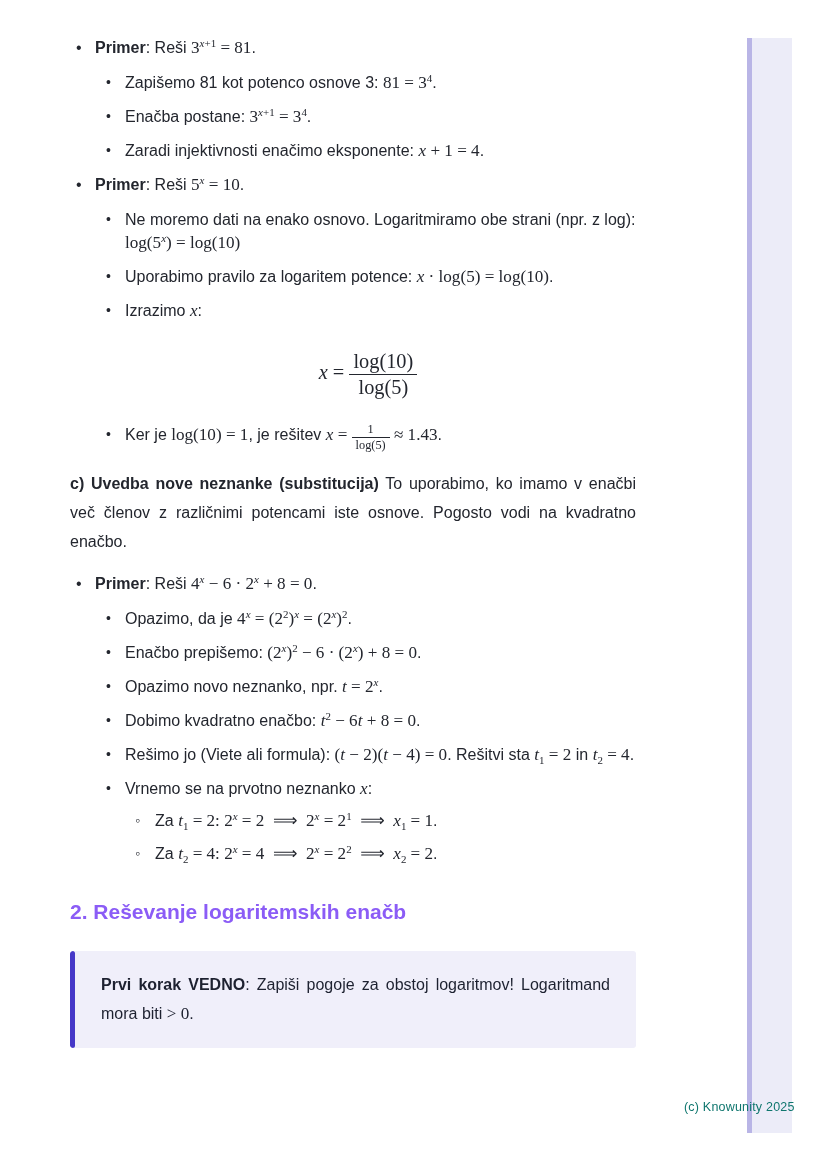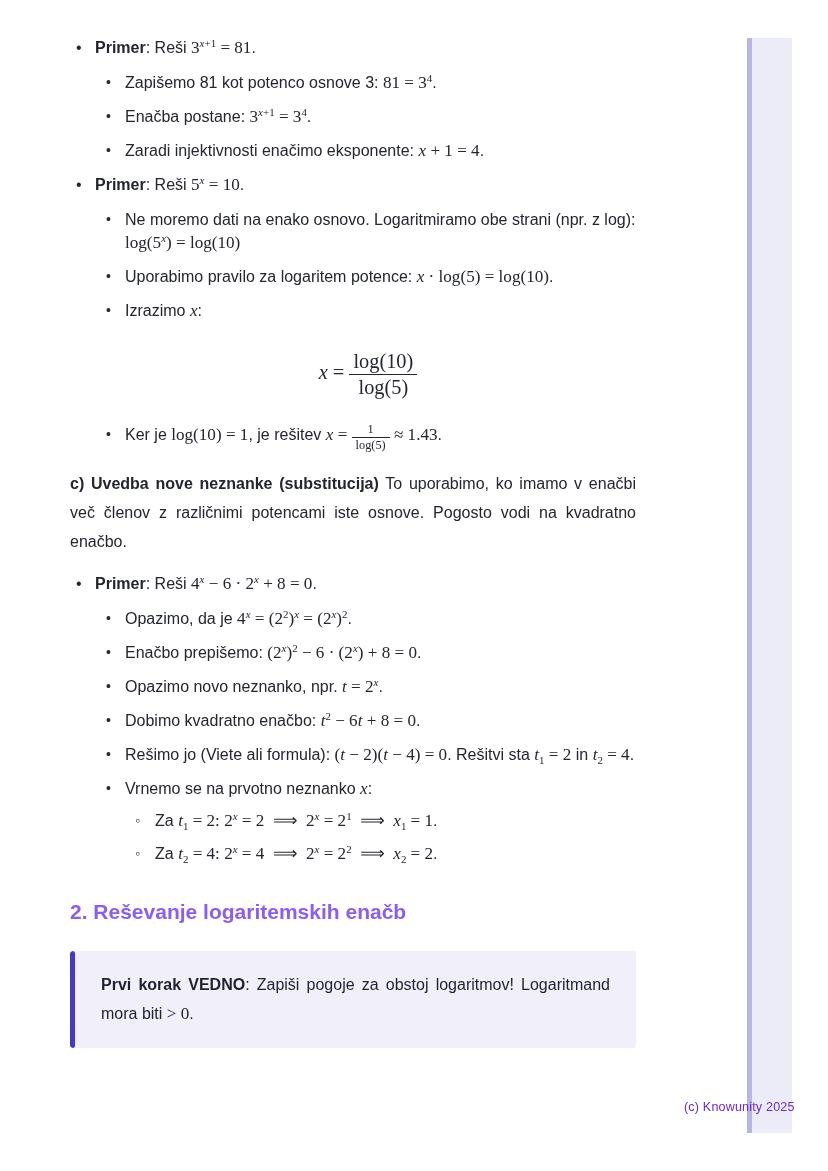--- a/index.html
+++ b/index.html
@@ -44,21 +44,21 @@
   .callout .bar{ flex:0 0 5px; background:#4638c8; border-radius:3px; }
   .callout .ctext{ padding:19px 26px 20px; line-height:29px; text-align:justify; color:#1d2130; }
 
   
   .edge-panel{ position:absolute; left:752px; top:38px; width:40px; height:1095px;
     background:#ececf8; z-index:1; }
   .edge-stripe{ position:absolute; left:747px; top:38px; width:5px; height:1095px;
     background:#b9b5e6; z-index:2; }
 
   .copyright{ position:absolute; left:684px; top:1100px; width:140px;
-    font-size:12.5px; color:#6d28d9; letter-spacing:.2px; z-index:3; white-space:nowrap; }
+    font-size:12.5px; color:#0f766e; letter-spacing:.2px; z-index:3; white-space:nowrap; }
 </style>
 </head>
 <body>
 
 <div class="page">
   <div class="content">
 
     <ul class="l1">
       <li>
         <span><span style="font-weight: 700;">Primer</span><span>: Reši </span><span class="m">3</span><sup><span class="mi">x</span><span class="m">+1</span></sup><span class="m"> = 81</span><span>.</span></span>

